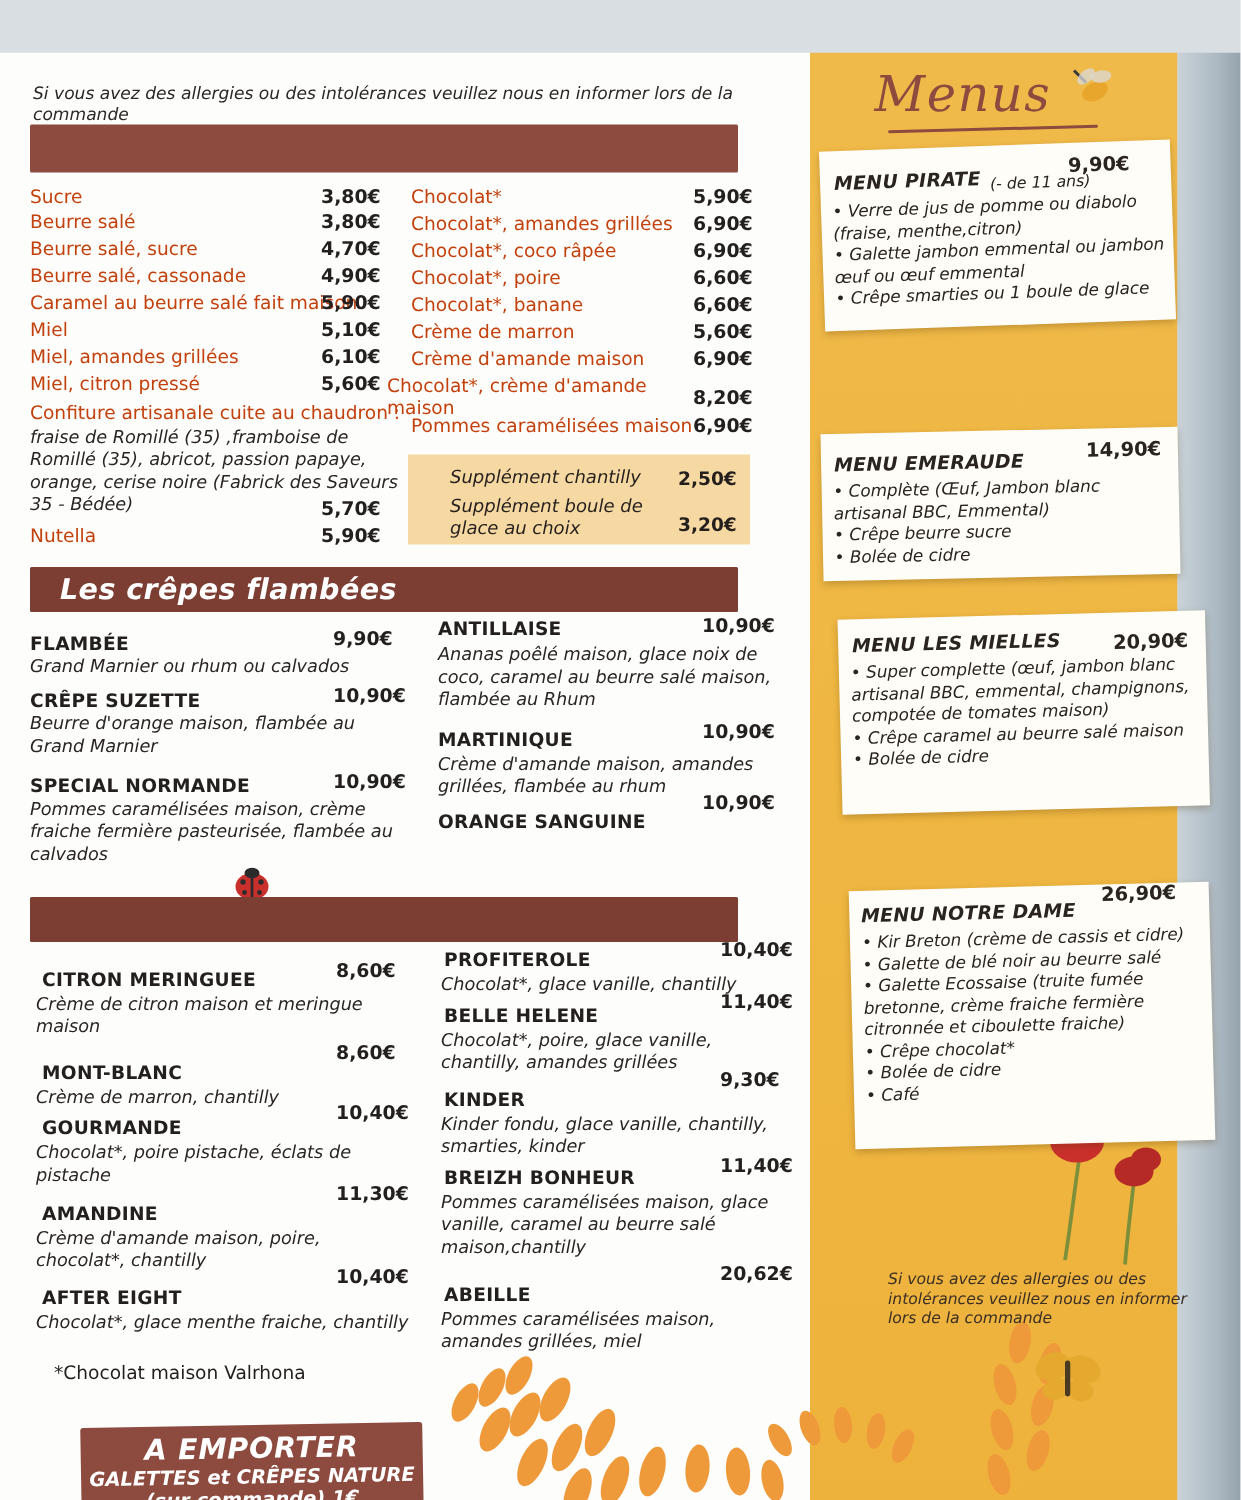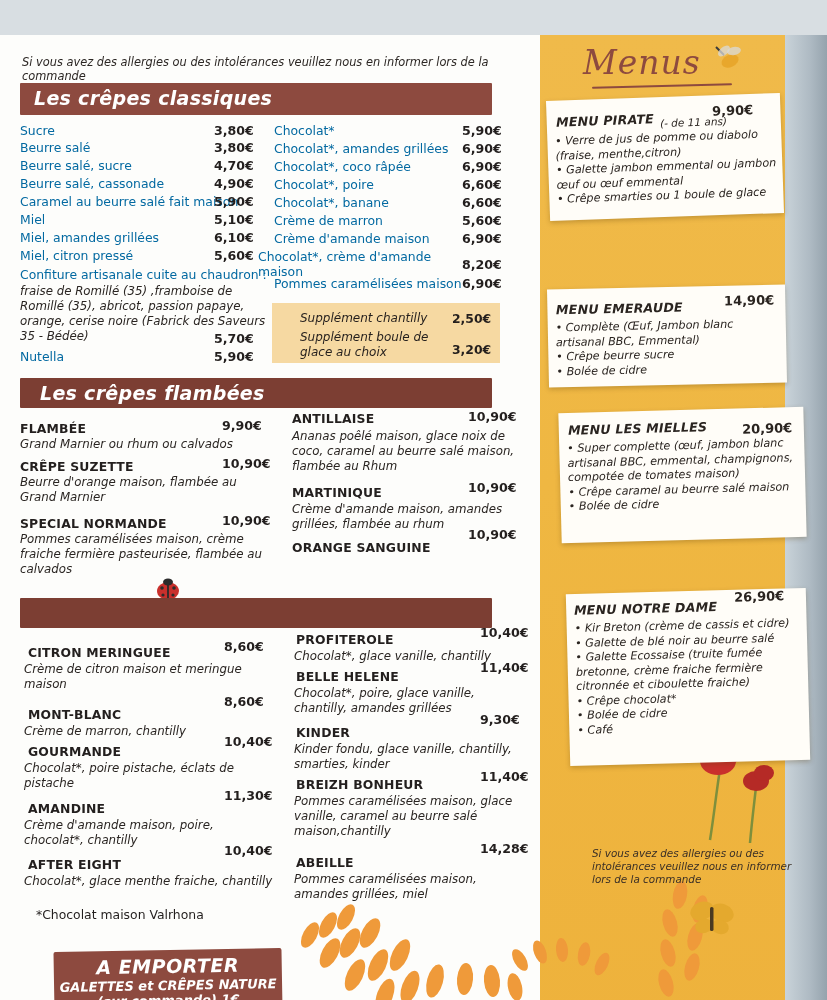--- a/index.html
+++ b/index.html
@@ -30,21 +30,21 @@
   .sec-title{
     position:absolute;color:#ffffff;font-style:italic;font-weight:bold;
     font-size:19px;letter-spacing:.3px;
   }
   .sec-bar{
     position:absolute;background:#8d4a3f;border-radius:1px;
   }
   .sec-bar.dark{background:#7c3e33;}
 
   
-  .item{position:absolute;font-size:12.4px;color:#0369a1;}
+  .item{position:absolute;font-size:12.4px;color:#c2410c;}
   .price{position:absolute;font-size:12.6px;font-weight:bold;color:#231f1e;}
   .cap{position:absolute;font-size:12.4px;font-weight:bold;color:#231f1e;letter-spacing:.2px;}
   .desc{position:absolute;font-size:11.8px;font-style:italic;color:#2a2522;line-height:15px;}
 
   .topnote{
     position:absolute;left:22px;top:20px;width:470px;
     font-size:11.4px;font-style:italic;color:#2c2724;
   }
 
   
@@ -195,21 +195,20 @@
     <circle cx="12" cy="13" r="1.8" fill="#2b2b2b"></circle>
     <circle cx="24" cy="13" r="1.8" fill="#2b2b2b"></circle>
     <circle cx="13" cy="20" r="1.6" fill="#2b2b2b"></circle>
     <circle cx="23" cy="20" r="1.6" fill="#2b2b2b"></circle>
     <ellipse cx="18" cy="7" rx="5" ry="3.5" fill="#2b2b2b"></ellipse>
   </svg>
 
   <div class="topnote">Si vous avez des allergies ou des intolérances veuillez nous en informer lors de la commande</div>
 
   <div class="sec-bar" style="left:20px;top:48px;width:472px;height:32px;"></div>
-  <div class="sec-title" style="left:34px;top:52px;">Les crêpes classiques</div>
 
   <div class="item" style="left:20px;top:88px;">Sucre</div>
   <div class="price" style="left:214px;top:88px;">3,80€</div>
   <div class="item" style="left:20px;top:105px;">Beurre salé</div>
   <div class="price" style="left:214px;top:105px;">3,80€</div>
   <div class="item" style="left:20px;top:123px;">Beurre salé, sucre</div>
   <div class="price" style="left:214px;top:123px;">4,70€</div>
   <div class="item" style="left:20px;top:141px;">Beurre salé, cassonade</div>
   <div class="price" style="left:214px;top:141px;">4,90€</div>
   <div class="item" style="left:20px;top:159px;">Caramel au beurre salé fait maison</div>
@@ -310,21 +309,21 @@
 
   <div class="cap" style="left:296px;top:690px;">KINDER</div>
   <div class="price" style="left:480px;top:677px;">9,30€</div>
   <div class="desc" style="left:294px;top:707px;width:230px;">Kinder fondu, glace vanille, chantilly, smarties, kinder</div>
 
   <div class="cap" style="left:296px;top:742px;">BREIZH BONHEUR</div>
   <div class="price" style="left:480px;top:734px;">11,40€</div>
   <div class="desc" style="left:294px;top:759px;width:230px;">Pommes caramélisées maison, glace vanille, caramel au beurre salé maison,chantilly</div>
 
   <div class="cap" style="left:296px;top:820px;">ABEILLE</div>
-  <div class="price" style="left:480px;top:806px;">14,28€</div>
+  <div class="price" style="left:480px;top:806px;">20,62€</div>
   <div class="desc" style="left:294px;top:837px;width:230px;">Pommes caramélisées maison, amandes grillées, miel</div>
 
   <div class="footnote">*Chocolat maison Valrhona</div>
 
   <div class="emporter">
     <div class="l1">A EMPORTER</div>
     <div class="l2">GALETTES et CRÊPES NATURE</div>
     <div class="l3">(sur commande) 1€</div>
   </div>
 

